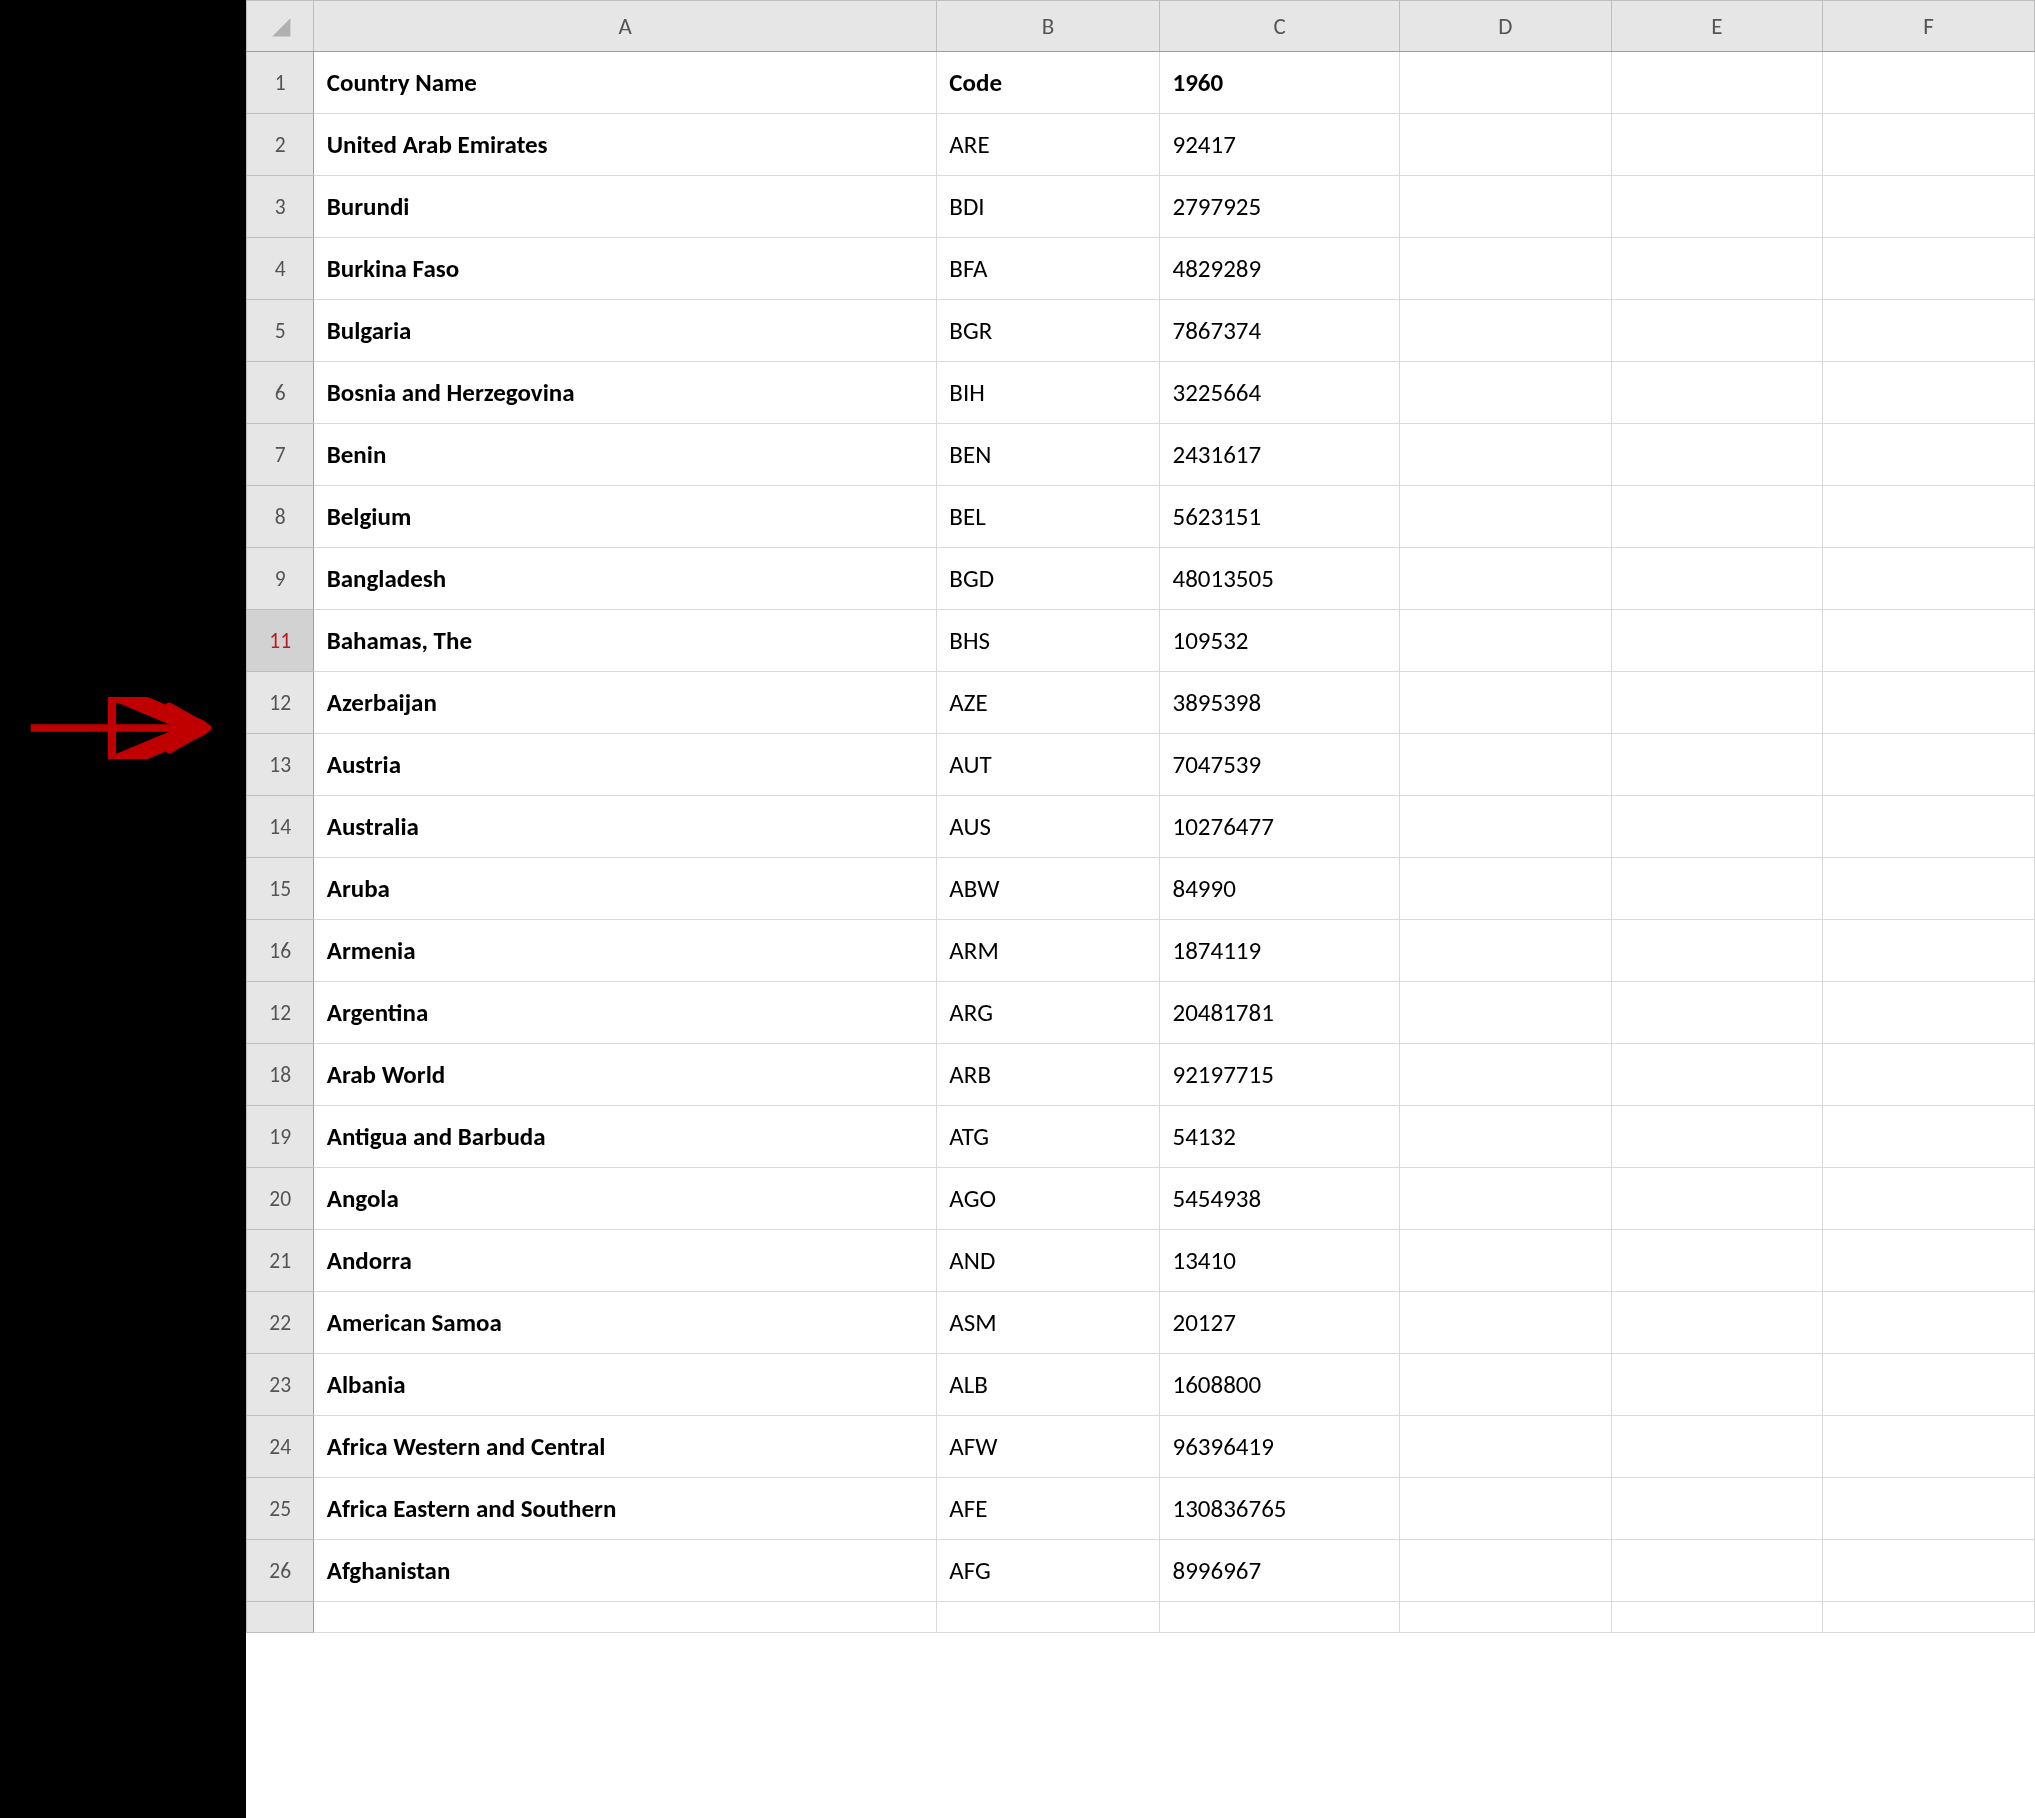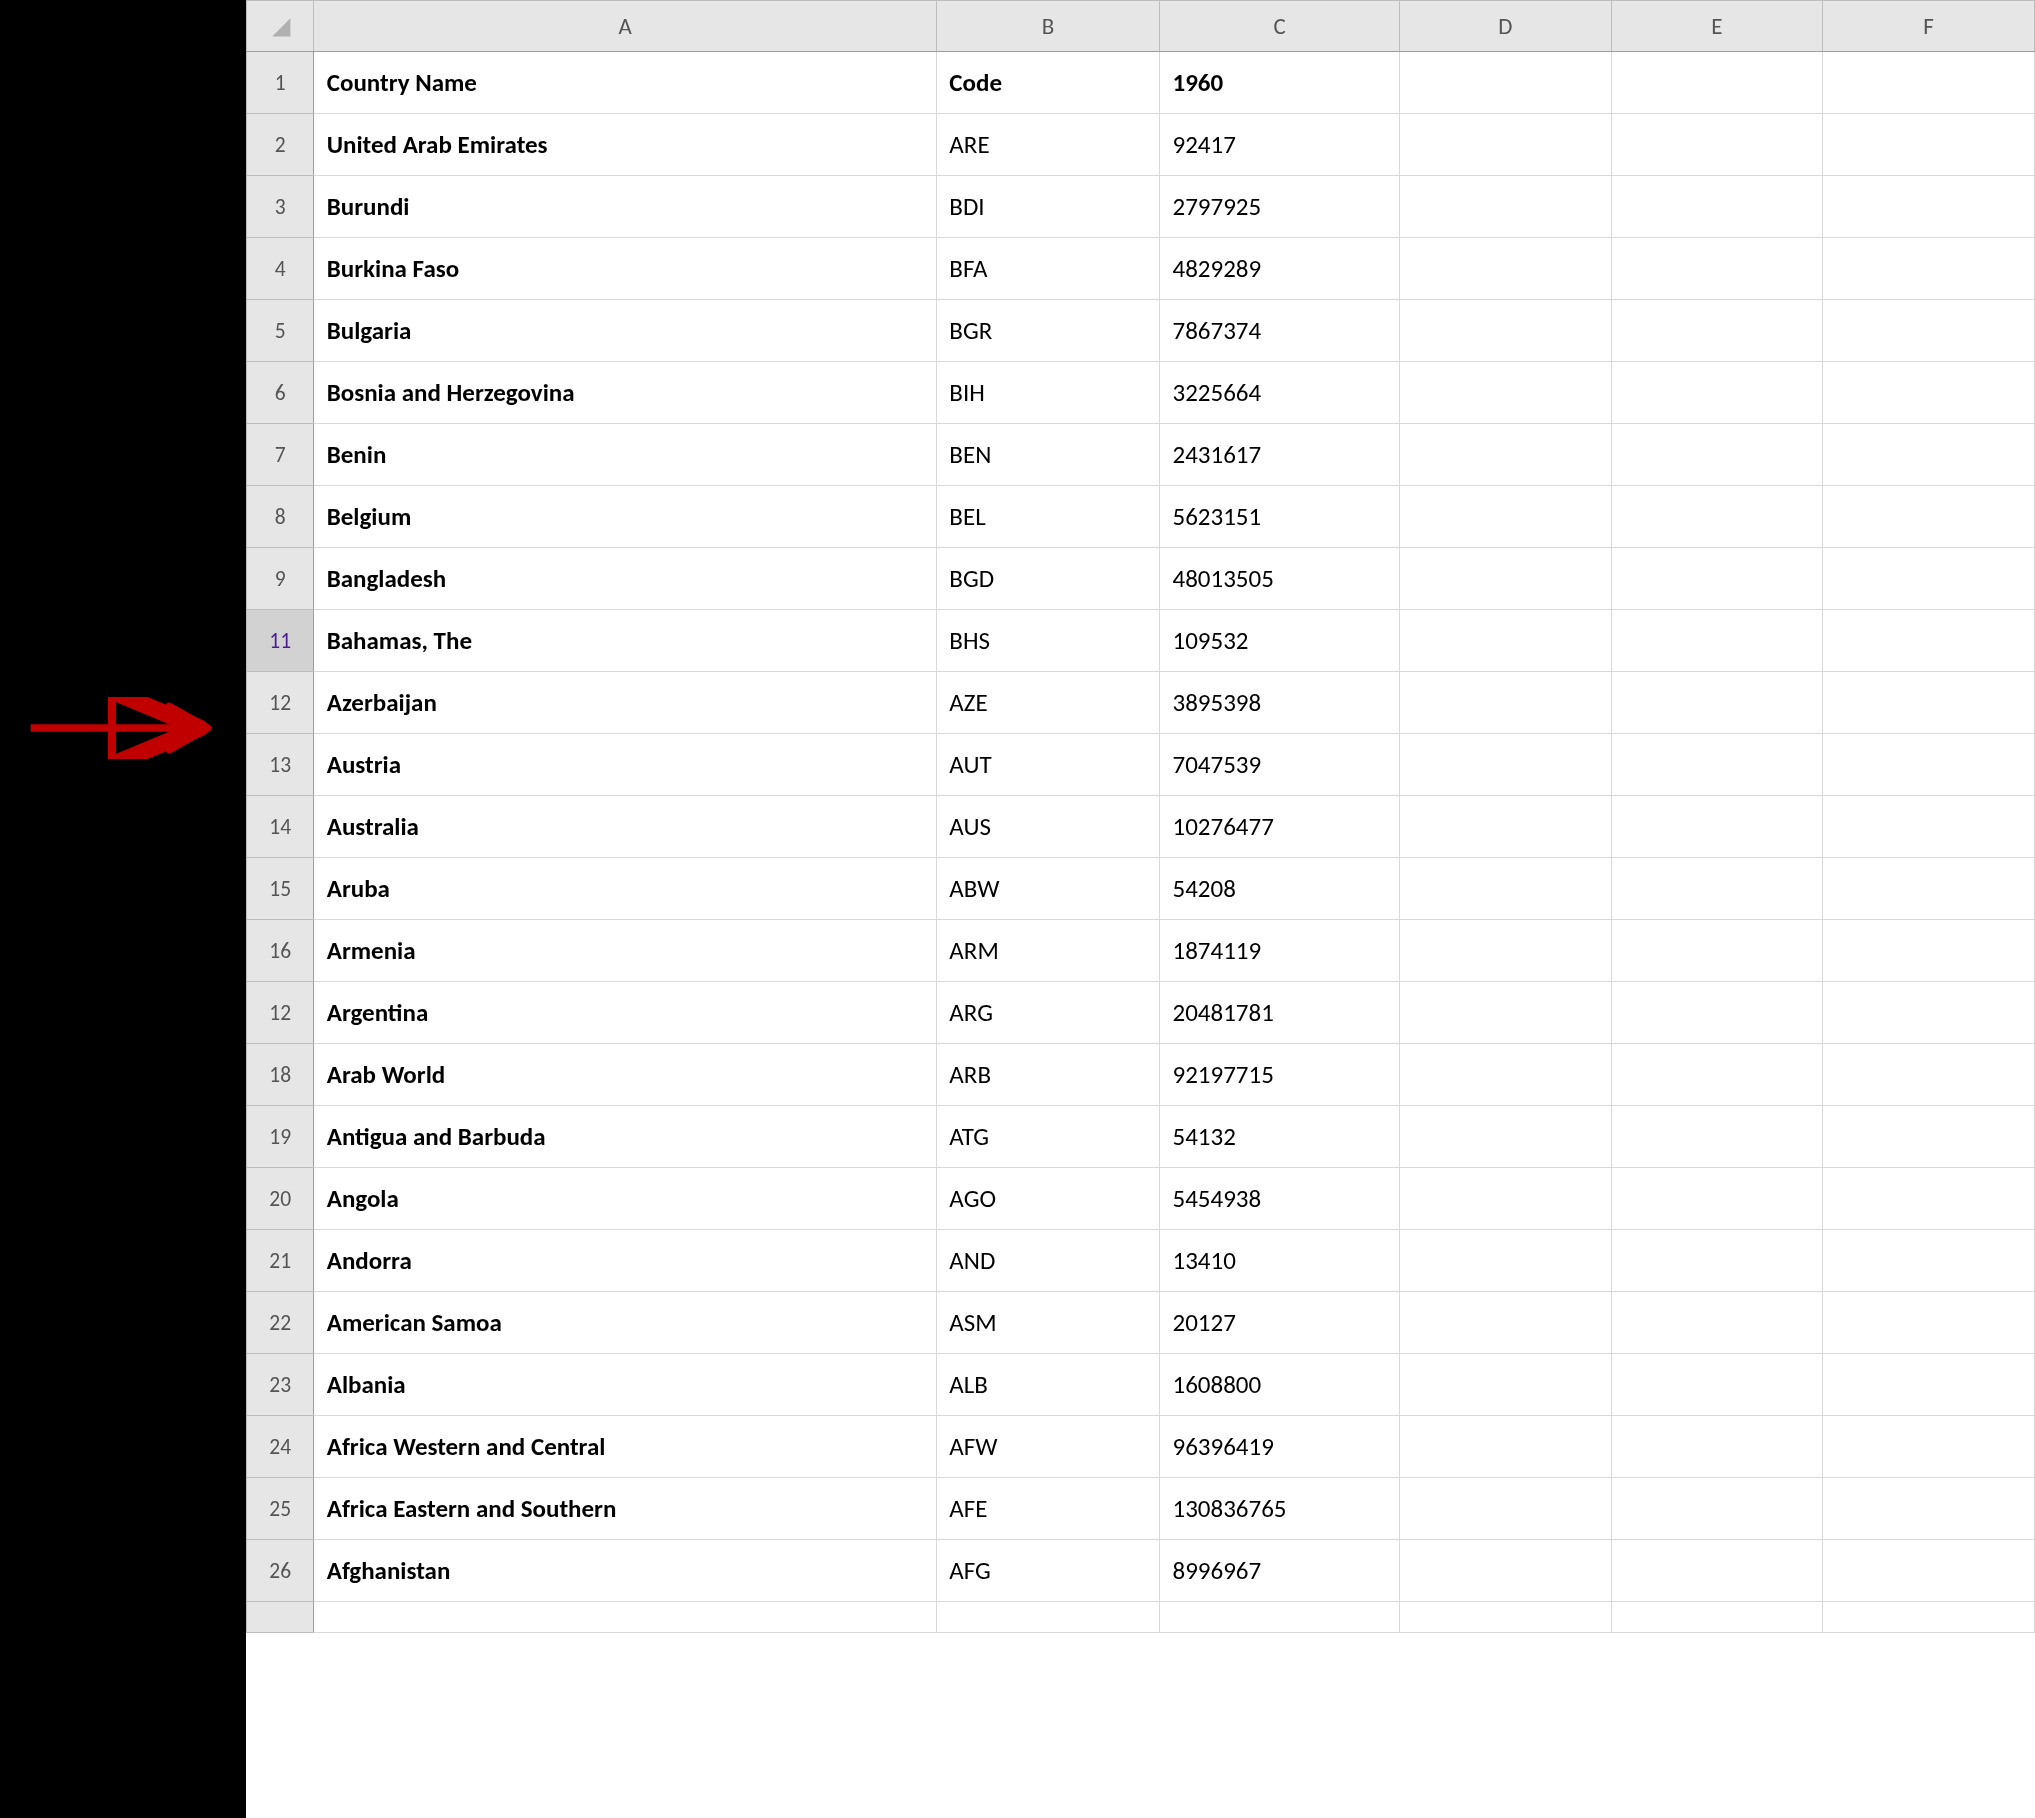--- a/index.html
+++ b/index.html
@@ -63,21 +63,21 @@
     border-right: 1.5px solid #9e9e9e;
     color: #555;
     font-size: 21.5px;
     font-weight: normal;
     text-align: center;
     padding: 0 10.8px;
     width: 57px;
   }
   th.rowhdr.highlight {
     background: #d2d2d2;
-    color: #4c1d95;
+    color: #b91c1c;
     border-right: 1.5px solid #9e9e9e;
   }
   
   td.cell {
     border: 0.8px solid #d9d9d9;
     height: 62px;
     padding: 0 12.3px;
     font-size: 25px;
     color: #000;
     white-space: nowrap;
@@ -256,21 +256,21 @@
             <td class="cell">AUS</td>
             <td class="cell num">10276477</td>
             <td class="cell"></td>
             <td class="cell"></td>
             <td class="cell"></td>
           </tr>
           <tr>
             <th class="rowhdr">15</th>
             <td class="cell bold">Aruba</td>
             <td class="cell">ABW</td>
-            <td class="cell num">54208</td>
+            <td class="cell num">84990</td>
             <td class="cell"></td>
             <td class="cell"></td>
             <td class="cell"></td>
           </tr>
           <tr>
             <th class="rowhdr">16</th>
             <td class="cell bold">Armenia</td>
             <td class="cell">ARM</td>
             <td class="cell num">1874119</td>
             <td class="cell"></td>

